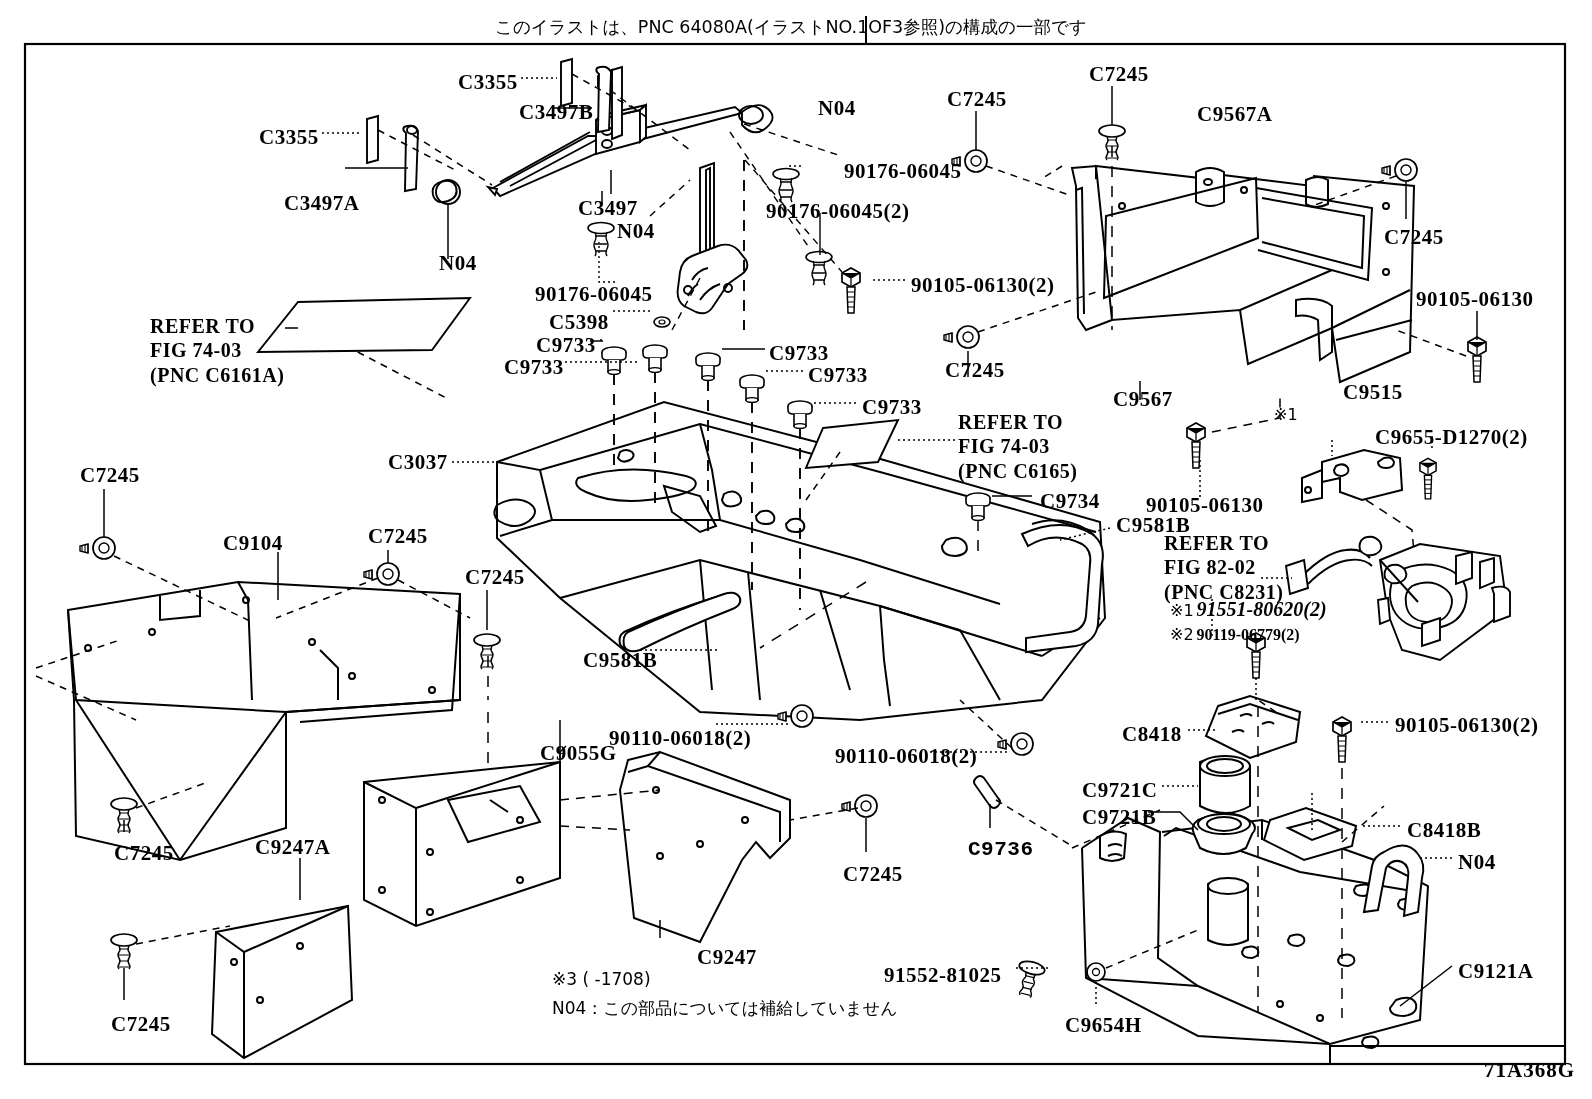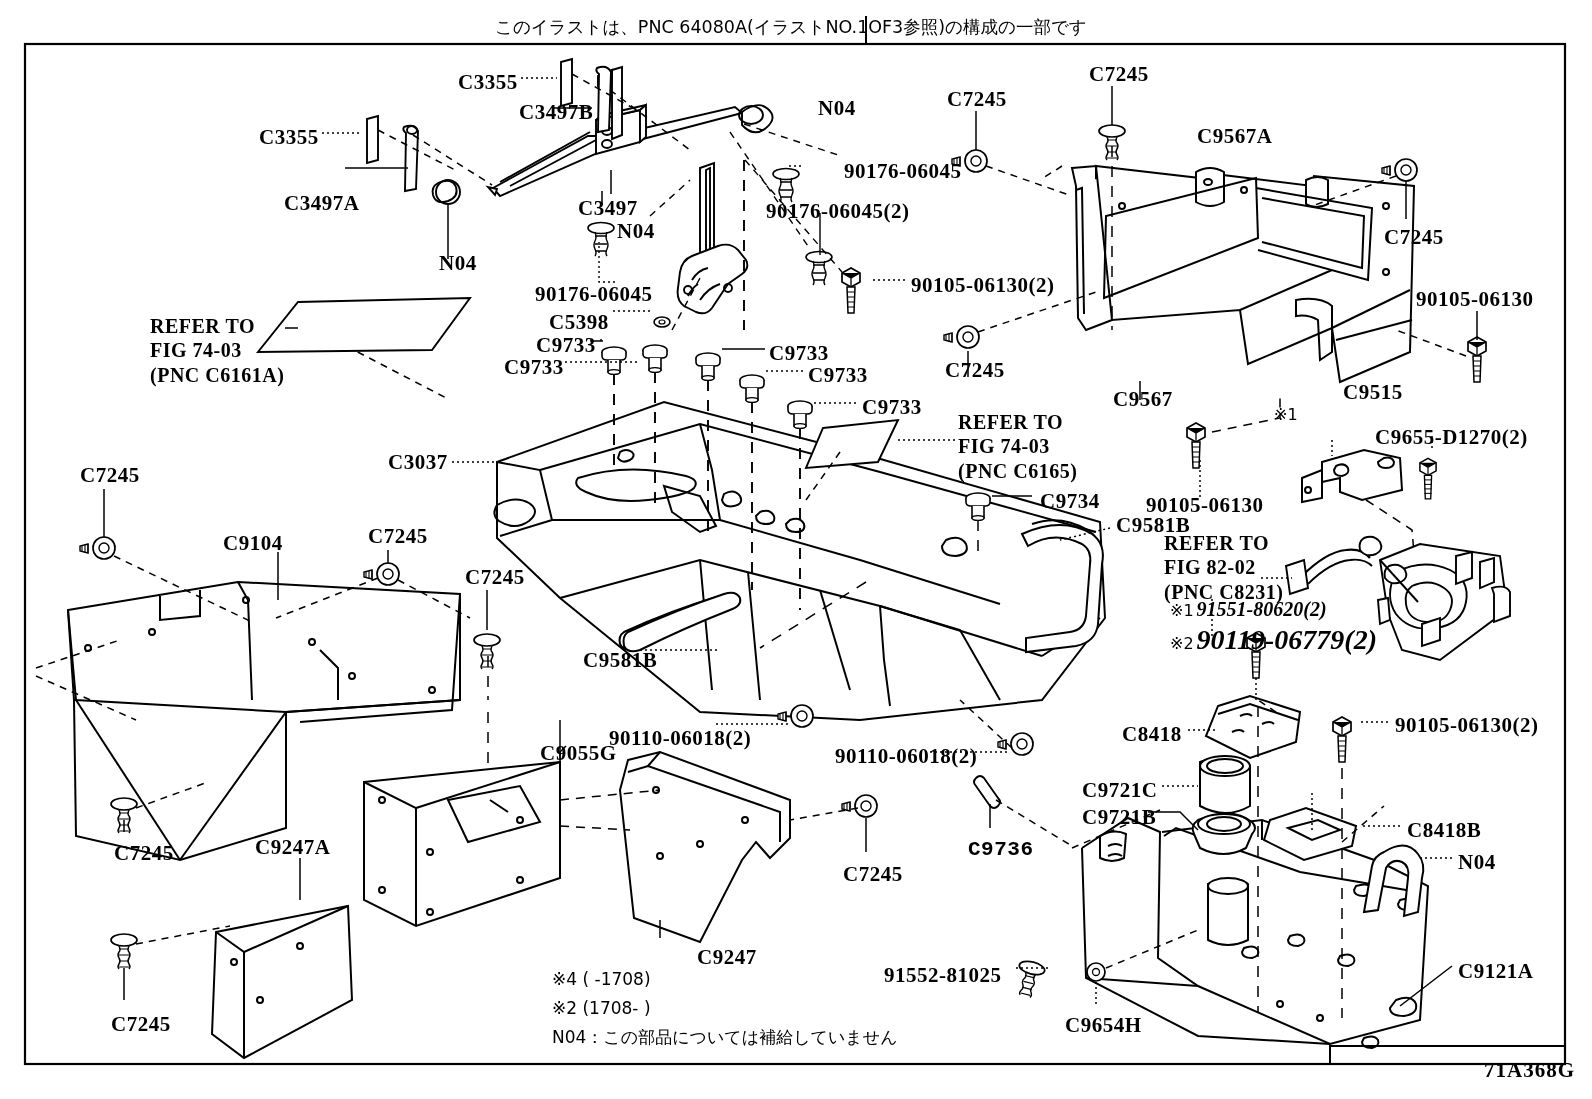--- a/index.html
+++ b/index.html
@@ -516,27 +516,26 @@
     <div>(PNC C8231)</div>
   </div>
 
   <div style="position:absolute;left:1170px;top:598px;">
     <div style="display:flex;align-items:baseline;gap:3px;">
       <span class="jp" style="position:static;font-size:16px;">※1</span>
       <span style="font-family:'Liberation Serif',serif;font-weight:700;font-size:20px;font-style:italic;">91551-80620(2)</span>
     </div>
     <div style="display:flex;align-items:baseline;gap:3px;margin-top:2px;">
       <span class="jp" style="position:static;font-size:16px;">※2</span>
-      <span style="font-family:'Liberation Serif',serif;font-weight:700;font-size:28px;font-style:italic;">90119-06779(2)</span>
+      <span style="font-family:'Liberation Serif',serif;font-weight:700;font-size:16px;">90119-06779(2)</span>
     </div>
   </div>
 
   <div style="position:absolute;left:552px;top:968px;">
-    <div class="jp" style="position:static;">※4 (     -1708)</div>
-    <div class="jp" style="position:static;margin-top:6px;">※2 (1708-     )</div>
+    <div class="jp" style="position:static;">※3 (     -1708)</div>
     <div class="jp" style="position:static;margin-top:6px;">N04：この部品については補給していません</div>
   </div>
 
   <div class="code" style="left:1484px;top:1058px;">71A368G</div>
 
   <div id="label-layer">
       <div class="lbl" style="left: 259px; top: 125px;">C3355</div>
       <div class="lbl" style="left: 284px; top: 159px; margin-top: 32px;">C3497A</div>
       <div class="lbl" style="left: 458px; top: 70px;">C3355</div>
       <div class="lbl" style="left: 487px; top: 100px; margin-left: 32px;">C3497B</div>
@@ -550,21 +549,21 @@
       <div class="lbl" style="left: 535px; top: 282px;">90176-06045</div>
       <div class="lbl" style="left: 549px; top: 310px;">C5398</div>
       <div class="lbl" style="left: 536px; top: 333px;">C9733</div>
       <div class="lbl" style="left: 504px; top: 355px;">C9733</div>
       <div class="lbl" style="left: 769px; top: 341px;">C9733</div>
       <div class="lbl" style="left: 808px; top: 363px;">C9733</div>
       <div class="lbl" style="left: 862px; top: 395px;">C9733</div>
       <div class="lbl" style="left: 388px; top: 450px;">C3037</div>
       <div class="lbl" style="left: 947px; top: 87px;">C7245</div>
       <div class="lbl" style="left: 1089px; top: 62px;">C7245</div>
-      <div class="lbl" style="left: 1197px; top: 124px;">C9567A</div>
+      <div class="lbl" style="left: 1197px; top: 102px;">C9567A</div>
       <div class="lbl" style="left: 1384px; top: 225px;">C7245</div>
       <div class="lbl" style="left: 1416px; top: 287px;">90105-06130</div>
       <div class="lbl" style="left: 945px; top: 358px;">C7245</div>
       <div class="lbl" style="left: 1113px; top: 387px;">C9567</div>
       <div class="jp" style="left: 1274px; top: 404px; font-size: 16px;">※1</div>
       <div class="lbl" style="left: 1311px; top: 380px; margin-left: 32px;">C9515</div>
       <div class="lbl" style="left: 1375px; top: 425px;">C9655-D1270(2)</div>
       <div class="lbl" style="left: 1146px; top: 493px;">90105-06130</div>
       <div class="lbl" style="left: 1040px; top: 489px;">C9734</div>
       <div class="lbl" style="left: 1116px; top: 513px;">C9581B</div>

